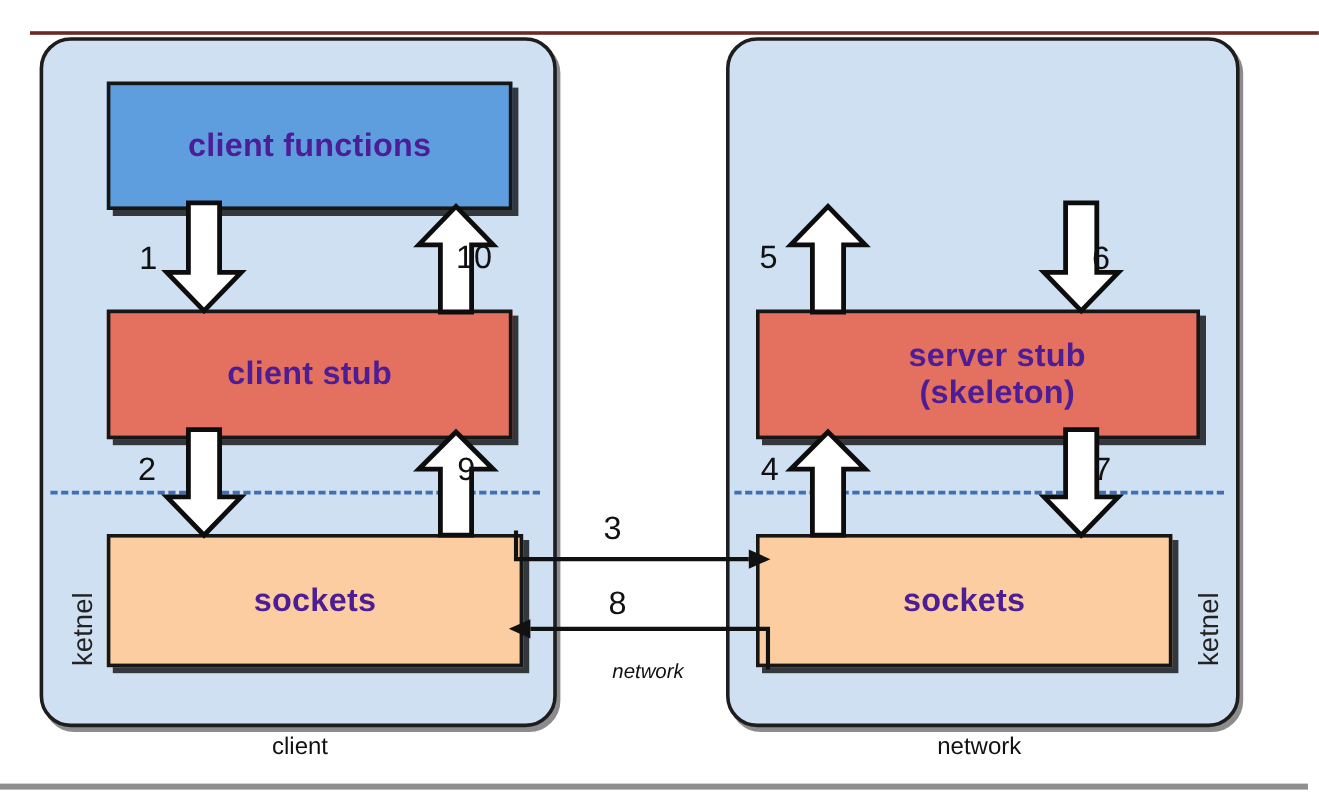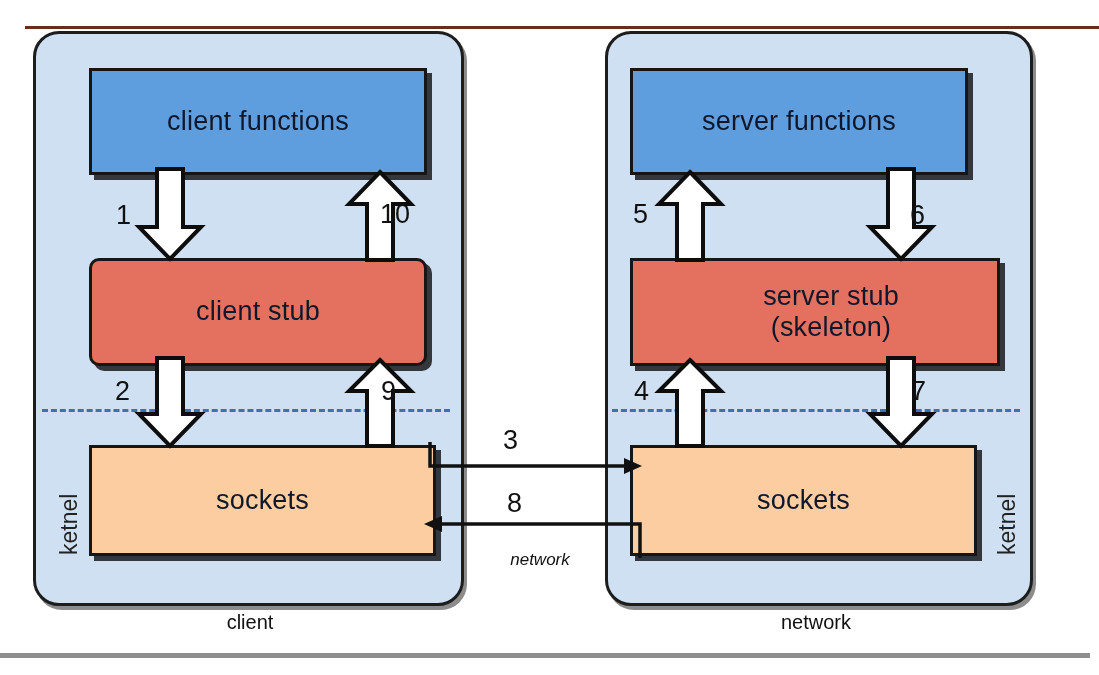--- a/index.html
+++ b/index.html
@@ -16,27 +16,27 @@
 
   
   .panel{position:absolute;background:#cfe0f2;border:3px solid #1d1d1d;
          border-radius:26px;box-shadow:3px 4px 0 rgba(0,0,0,.45);}
   #panel-client{left:33px;top:31px;width:425px;height:569px;}
   #panel-server{left:605px;top:31px;width:422px;height:569px;}
 
   
   .box{position:absolute;border:3px solid #161616;box-shadow:5px 5px 0 rgba(0,0,0,.75);
        display:flex;align-items:center;justify-content:center;text-align:center;
-       font-size:27px;line-height:1.15;letter-spacing:.2px;color:#0f172a;}
+       font-size:27px;line-height:1.15;letter-spacing:.2px;color:#4c1d95;font-weight:bold;}
   .box.blue{background:#5f9ede;}
   .box.red{background:#e4705f;}
   .box.peach{background:#fbcda0;align-items:center;}
 
   #box-client-functions{left:89px;top:68px;width:332px;height:101px;}
-  #box-client-stub     {left:89px;top:258px;width:332px;height:102px;border-radius:10px;}
+  #box-client-stub     {left:89px;top:258px;width:332px;height:102px;}
   #box-client-sockets  {left:89px;top:445px;width:341px;height:105px;}
 
   #box-server-functions{left:630px;top:68px;width:332px;height:101px;}
   #box-server-stub     {left:630px;top:258px;width:332px;height:102px;padding-left:32px;}
   #box-server-sockets  {left:630px;top:445px;width:341px;height:105px;}
 
   
   .dashed{position:absolute;height:0;border-top:3px dashed #3f6fb5;}
   #dashed-client{left:42px;top:409px;width:408px;}
   #dashed-server{left:612px;top:409px;width:408px;}
@@ -116,23 +116,20 @@
       <path d="M35 0 L66 31 L48 31 L48 86 L22 86 L22 31 L4 31 Z"></path>
     </svg>
   </div>
   <div class="step" style="left:381px;top:376px;">9</div>
 
   <div class="panel" id="panel-server"></div>
 
   <div class="dashed" id="dashed-server"></div>
   <div class="kernel-label" id="kernel-server">ketnel</div>
 
-  <div class="box blue" id="box-server-functions">
-    <span>server functions</span>
-  </div>
 
   <div class="box red" id="box-server-stub">
     <div>
       <div>server stub</div>
       <div>(skeleton)</div>
     </div>
   </div>
 
   <div class="box peach" id="box-server-sockets">
     <span>sockets</span>

